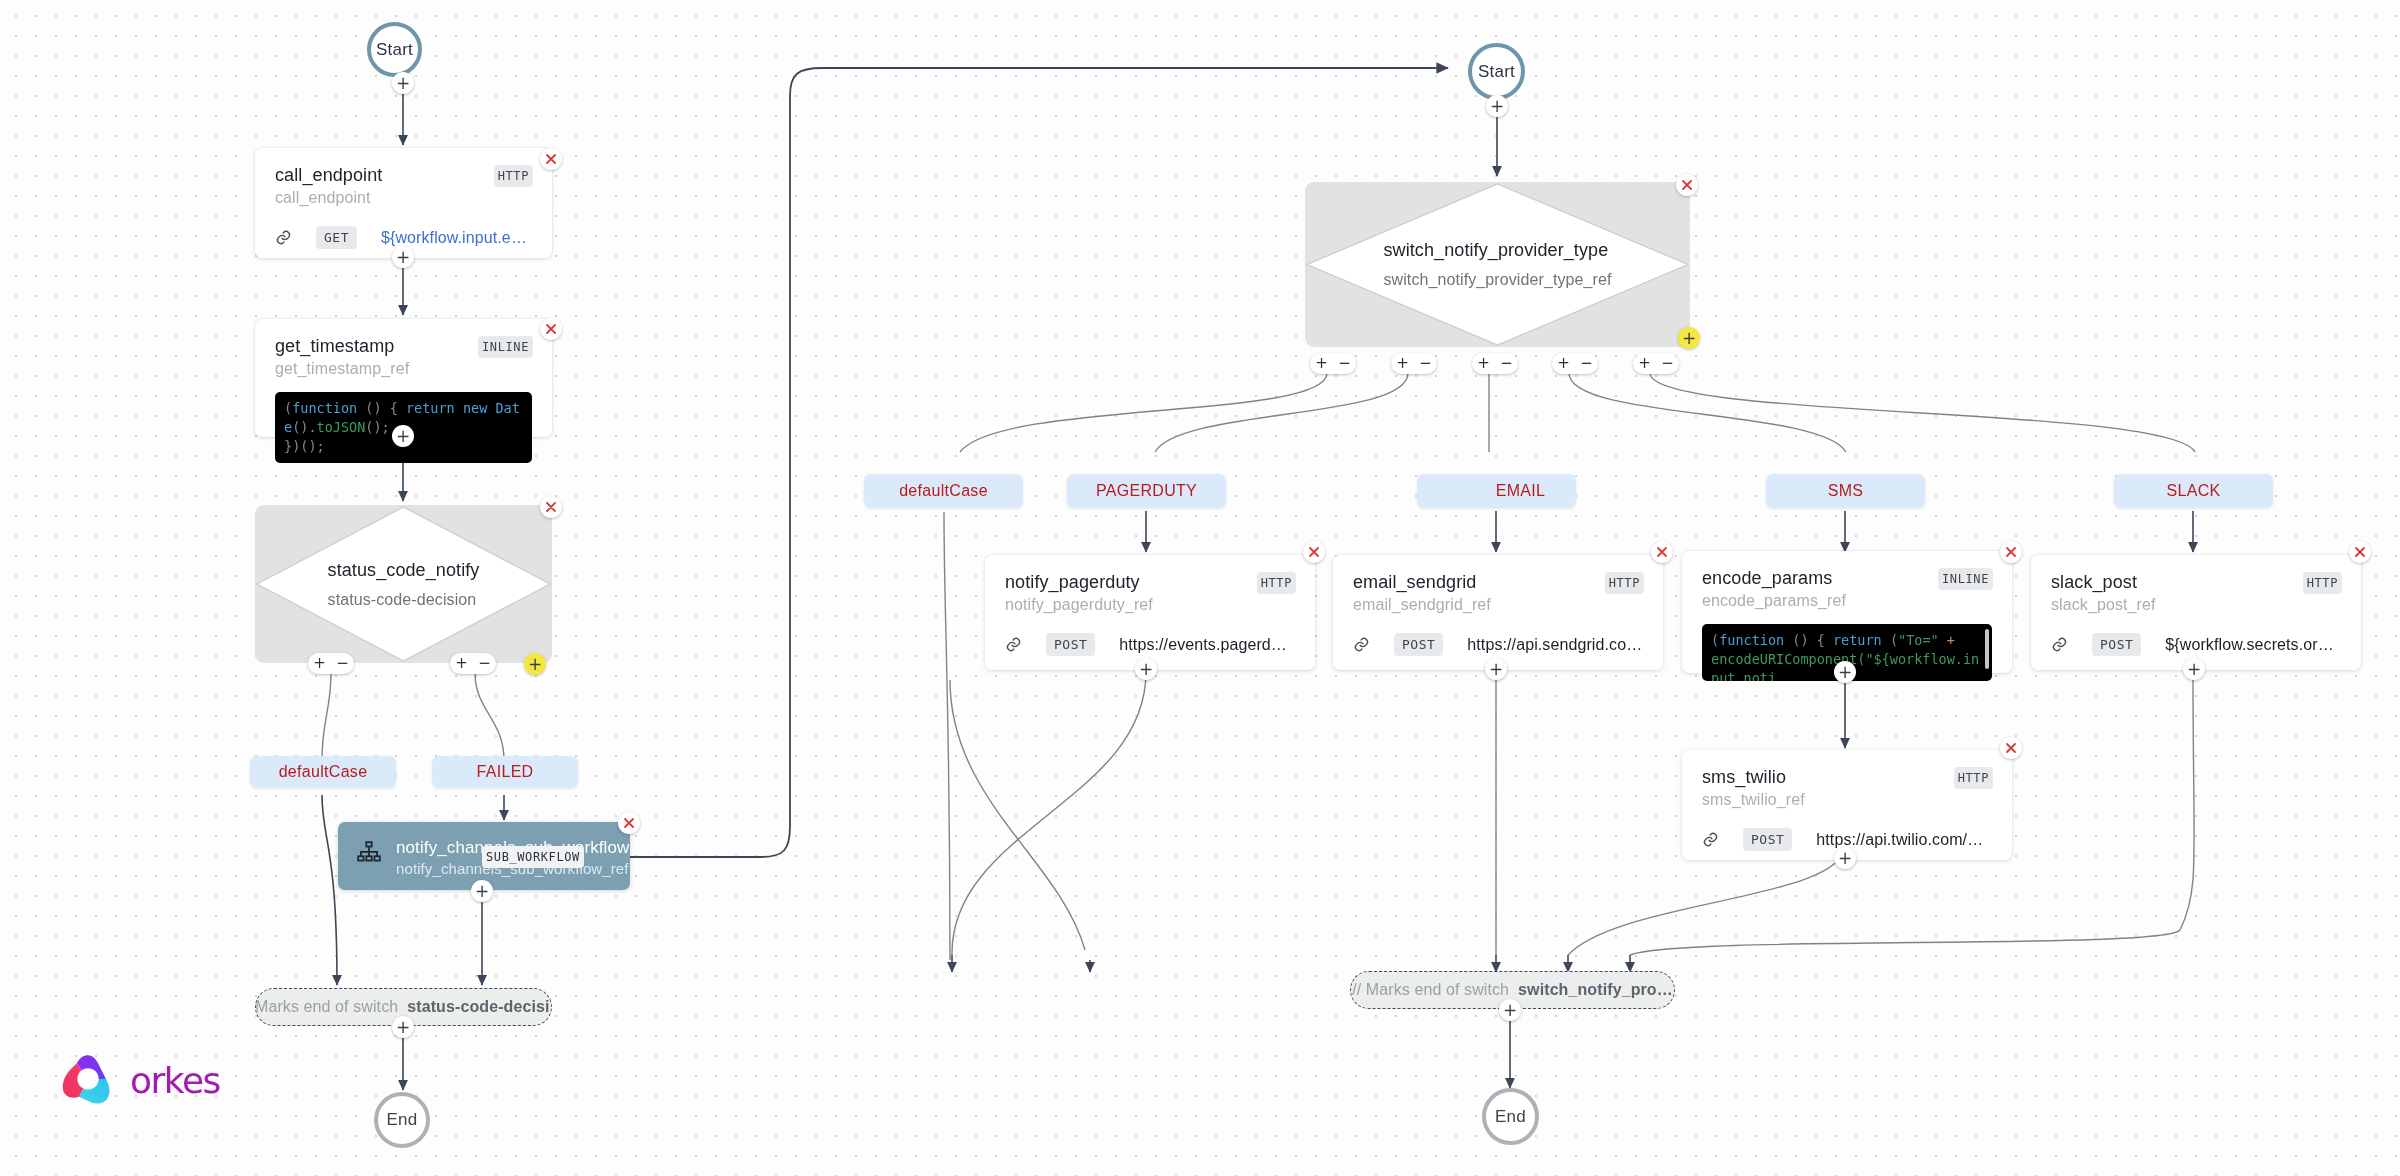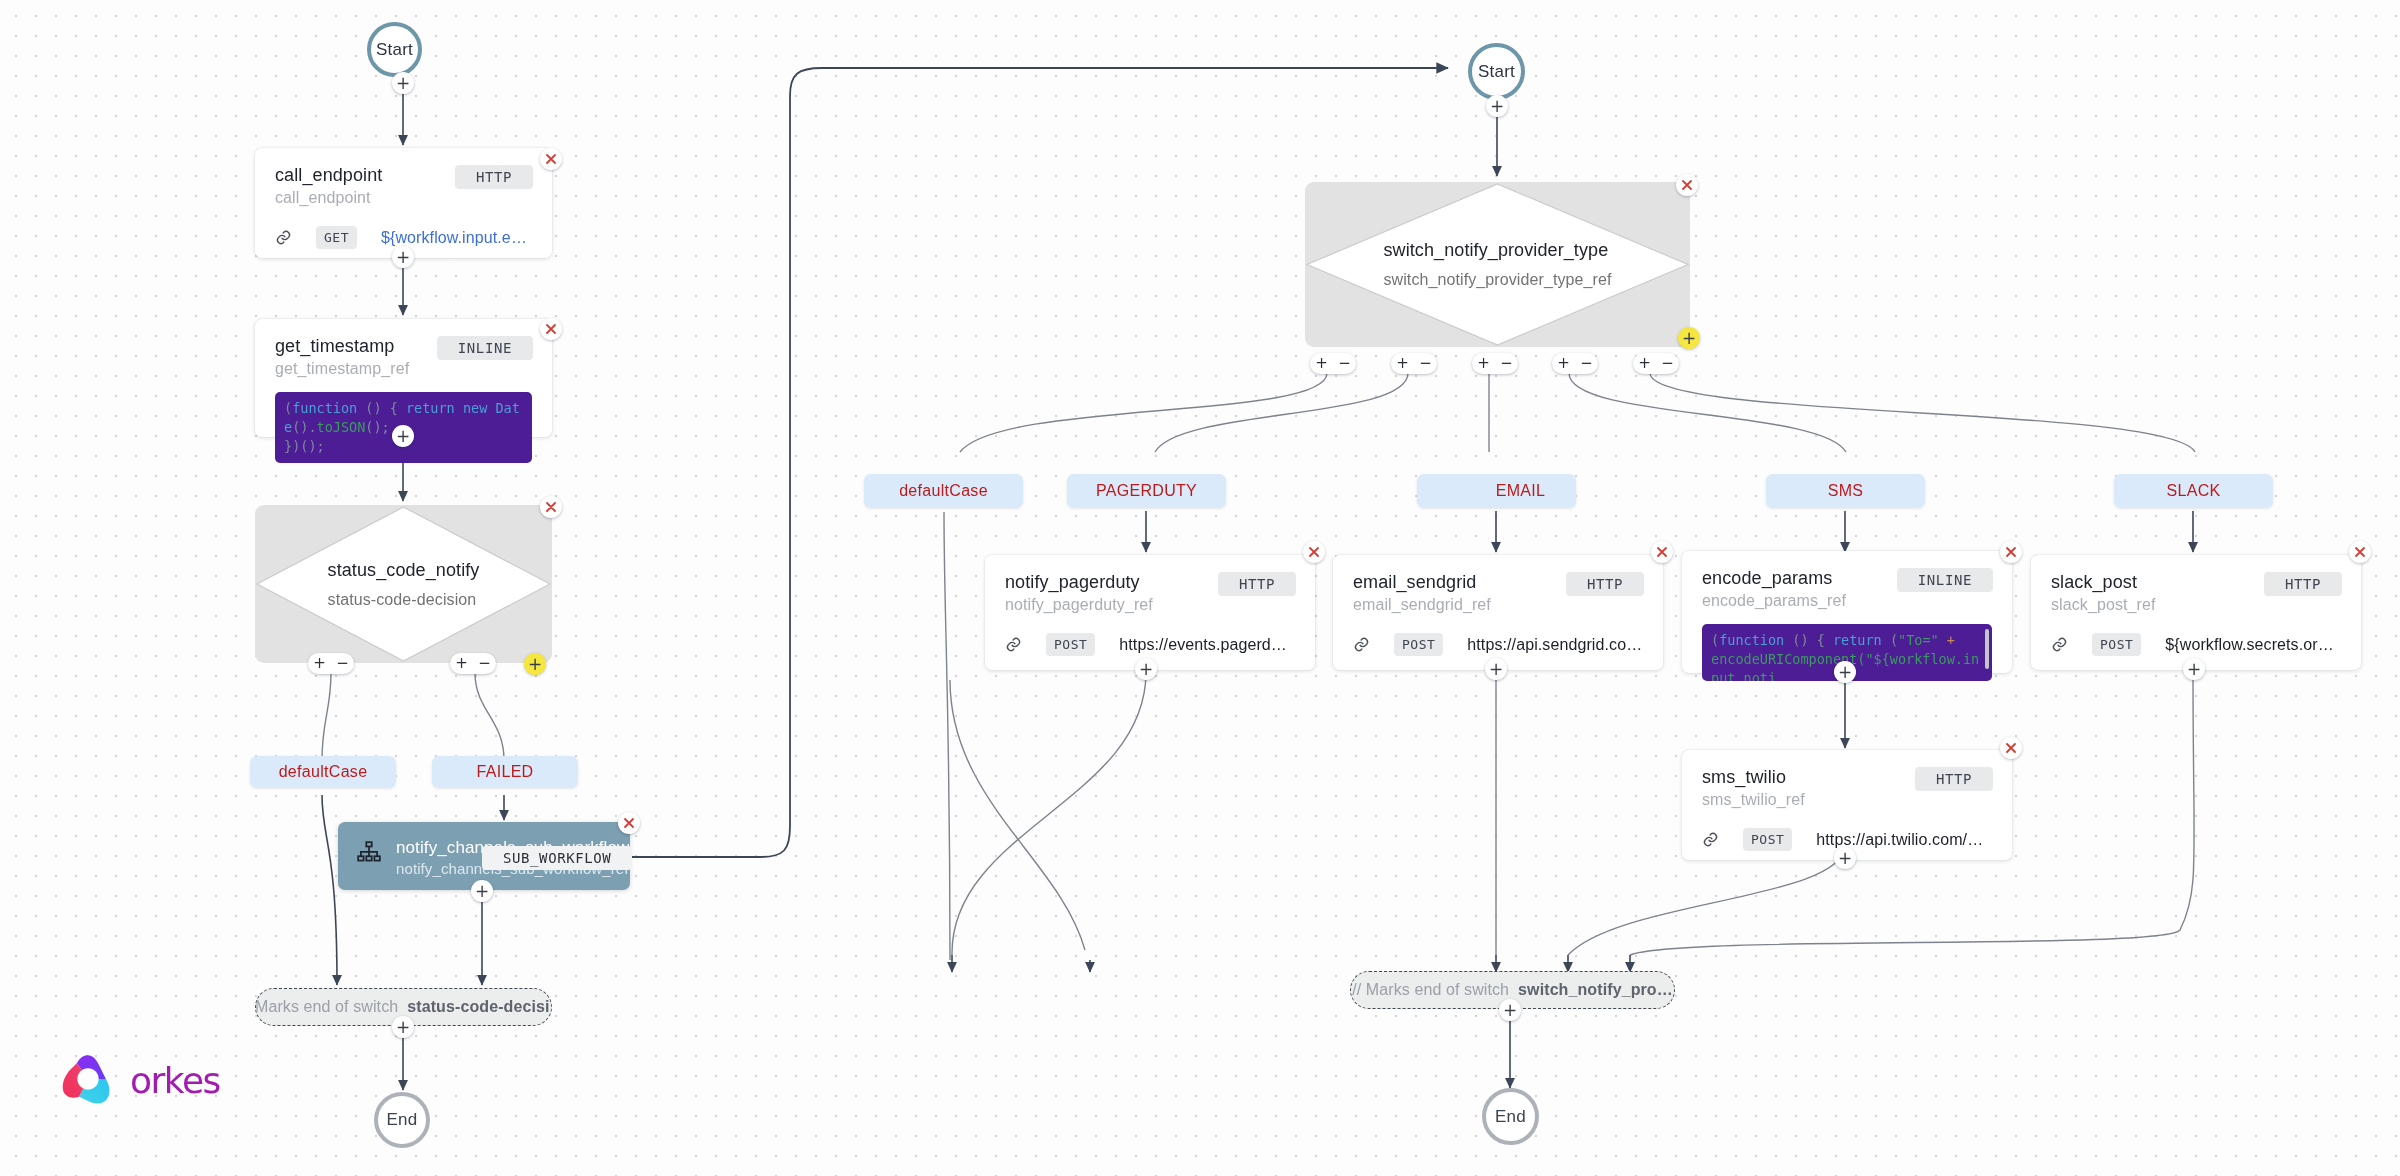--- a/index.html
+++ b/index.html
@@ -44,41 +44,41 @@
     white-space:nowrap;overflow:hidden;text-overflow:ellipsis;
   }
   .card .subtitle{
     font-size:16px;color:#a9adb4;margin-top:3px;letter-spacing:.1px;line-height:1.15;
     white-space:nowrap;overflow:hidden;text-overflow:ellipsis;
   }
   .badge{
     position:absolute;top:17px;right:19px;
     background:#e8e9eb;color:#3f4550;
     font-family:"DejaVu Sans Mono","Liberation Mono",monospace;
-    font-size:14px;letter-spacing:.6px;
-    padding:4px 21px;border-radius:4px;
+    font-size:12px;letter-spacing:.6px;
+    padding:4px 4px;border-radius:4px;
   }
   .urlrow{
     display:flex;align-items:center;gap:24px;margin-top:19px;
   }
   .urlrow .method{
     background:#e8e9eb;color:#3f4550;
     font-family:"DejaVu Sans Mono","Liberation Mono",monospace;
     font-size:13px;letter-spacing:.5px;padding:4px 8px;border-radius:4px;
   }
   .urlrow .url{
     font-size:16px;color:#1b1f27;letter-spacing:.1px;
     white-space:nowrap;overflow:hidden;text-overflow:ellipsis;
   }
   .urlrow .url.expr{color:#3d6fd4;}
   .linkicon{width:17px;height:17px;flex:none;}
 
   
   .code{
-    margin-top:14px;background:#4c1d95;border-radius:5px;
+    margin-top:14px;background:#000000;border-radius:5px;
     padding:7px 9px 6px 9px;
     font-family:"DejaVu Sans Mono","Liberation Mono",monospace;
     font-size:13.5px;line-height:1.42;
     overflow:hidden;position:relative;
     white-space:pre-wrap;word-break:break-all;
   }
   .code .kw{color:#4a9fd4;}
   .code .punc{color:#7f8a99;}
   .code .fn{color:#3c9a5f;}
   .code .str{color:#3c9a5f;}

